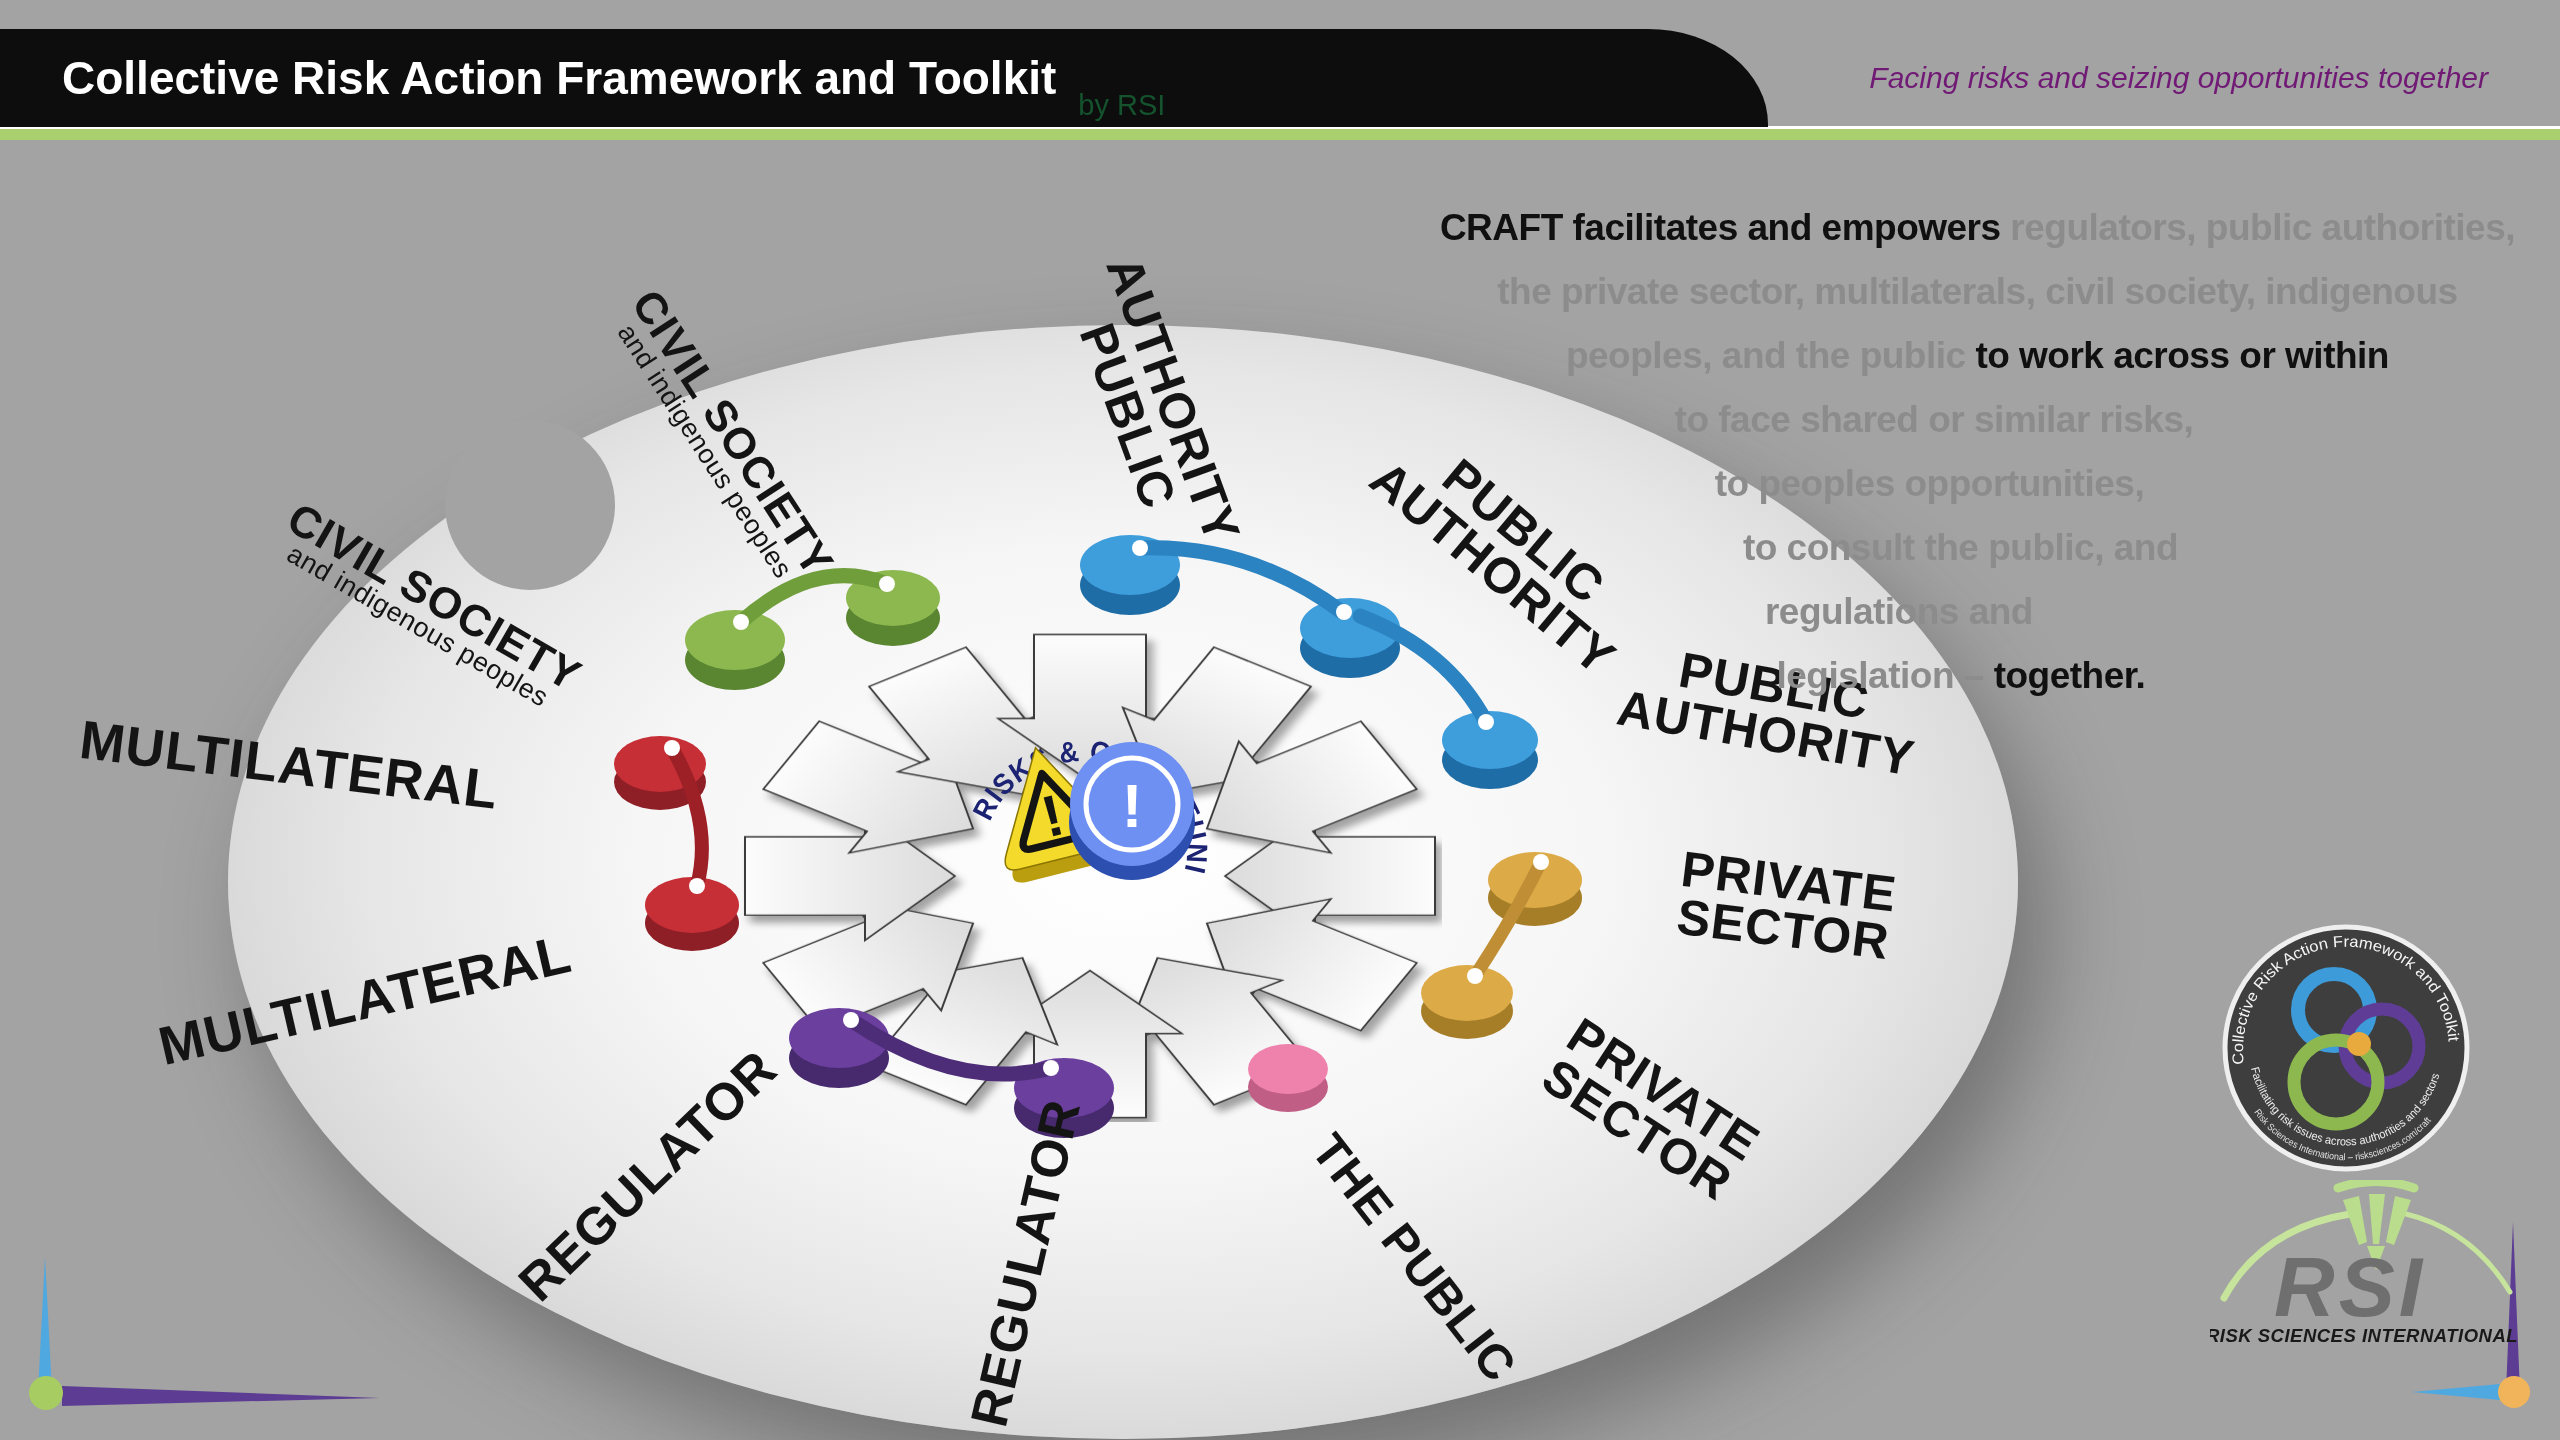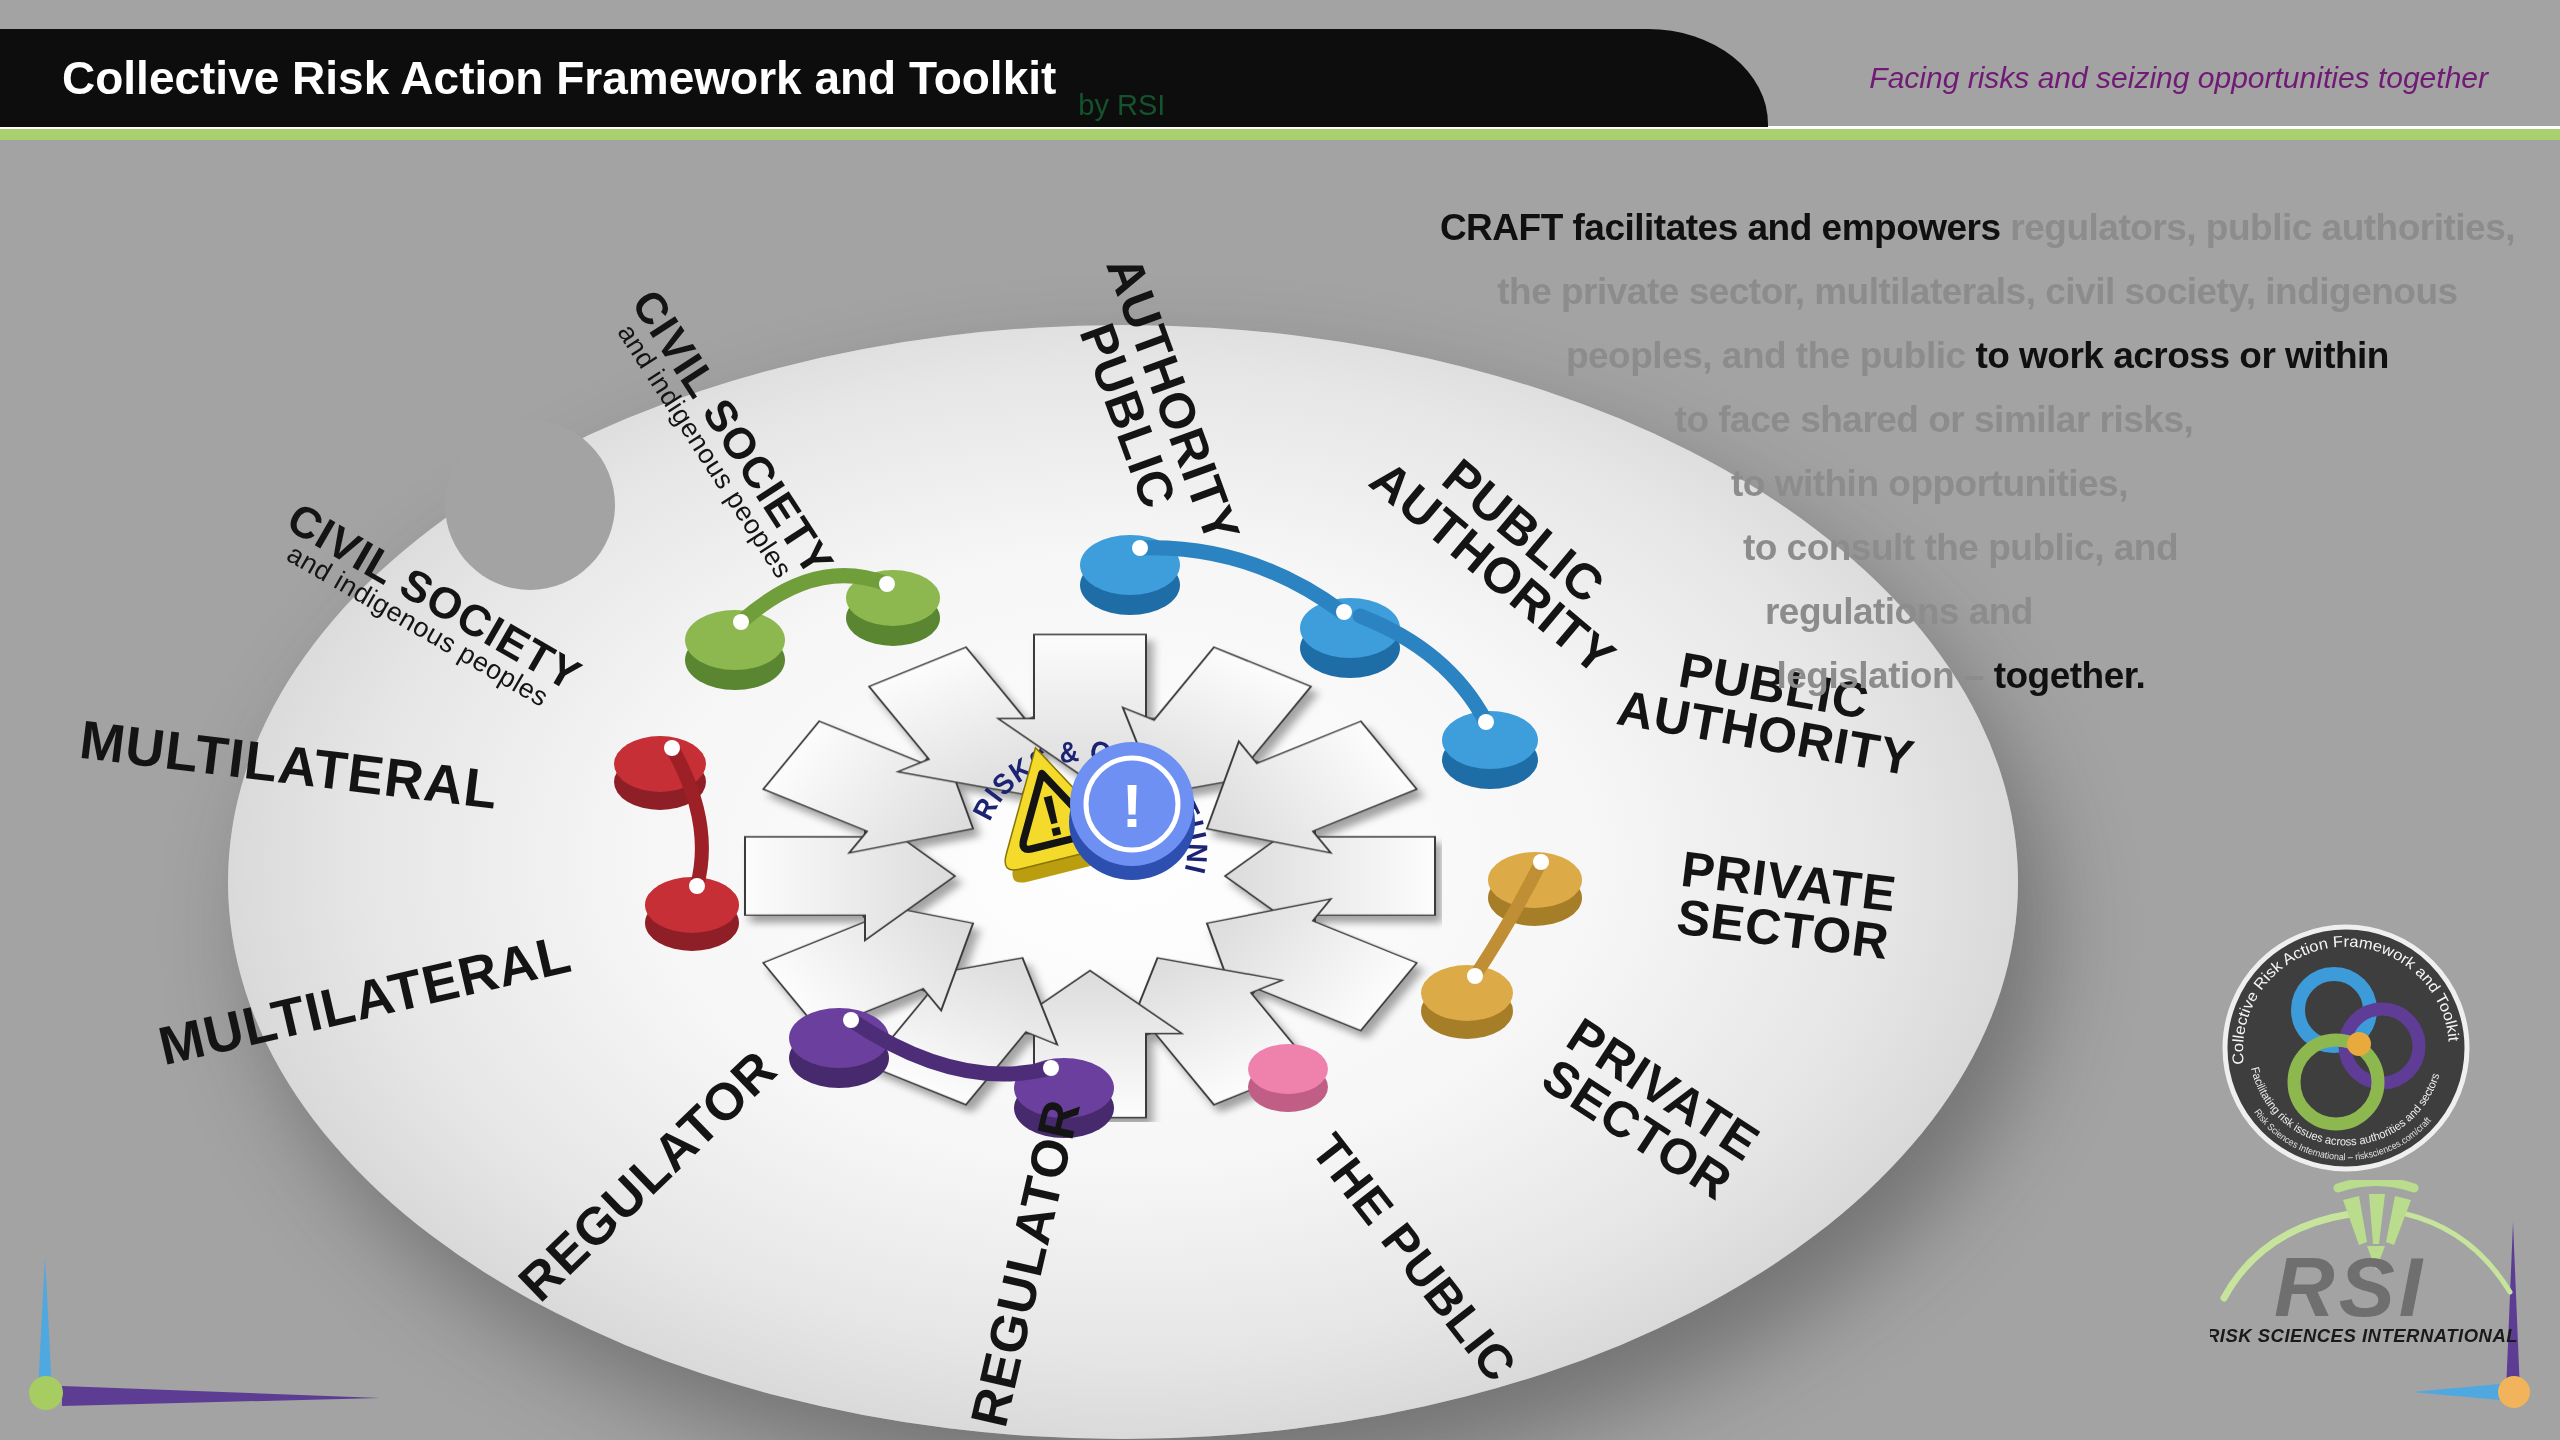--- a/index.html
+++ b/index.html
@@ -63,21 +63,21 @@
   </div>
   <div class="tagline-wrap">
     <span class="tagline">Facing risks and seizing opportunities together</span>
   </div>
 
   <div class="intro">
     <div class="pline"><span class="seg-dark">CRAFT facilitates and empowers </span><span class="seg-muted">regulators, public authorities,</span></div>
     <div class="pline"><span class="seg-muted">the private sector, multilaterals, civil society, indigenous</span></div>
     <div class="pline"><span class="seg-muted">peoples, and the public </span><span class="seg-dark">to work across or within</span></div>
     <div class="pline" style="margin-right:87px"><span class="seg-muted">to face shared or similar risks,</span></div>
-    <div class="pline" style="margin-right:96px"><span class="seg-muted">to within opportunities,</span></div>
+    <div class="pline" style="margin-right:96px"><span class="seg-muted">to peoples opportunities,</span></div>
     <div class="pline" style="margin-right:34px"><span class="seg-muted">to consult the public, and</span></div>
     <div class="pline" style="margin-right:157px"><span class="seg-muted">regulations and</span></div>
     <div class="pline" style="margin-right:33px"><span class="seg-muted">legislation – </span><span class="seg-dark">together.</span></div>
   </div>
 
   <div class="plate"></div>
   <div class="plate-notch"></div>
 
   <svg class="ring-svg" width="704" height="492" viewBox="0 0 704 492">
     <defs>

